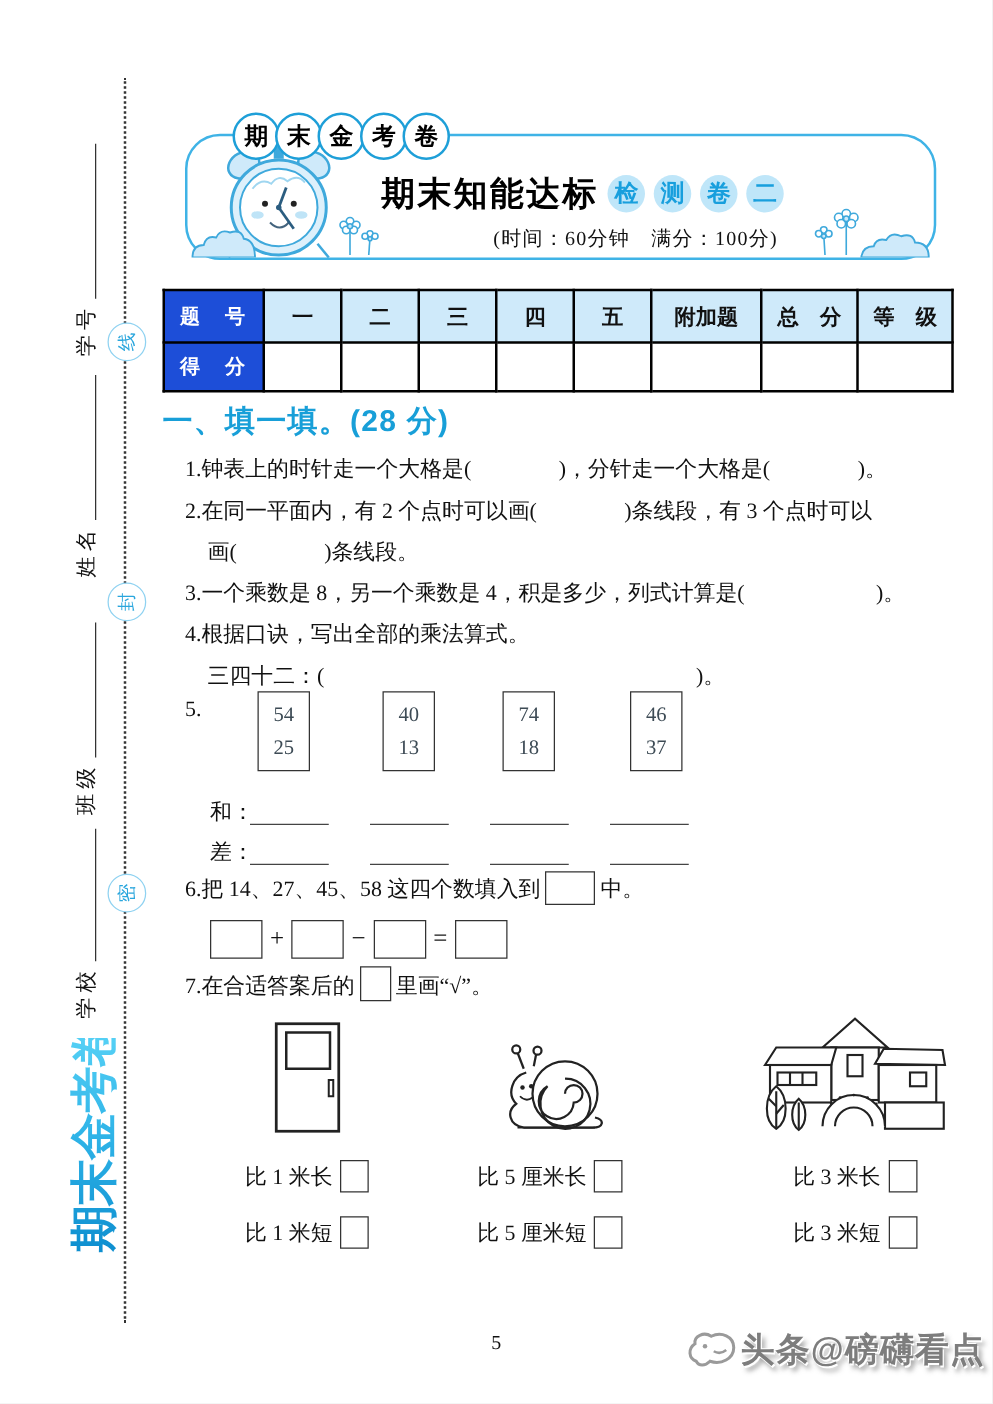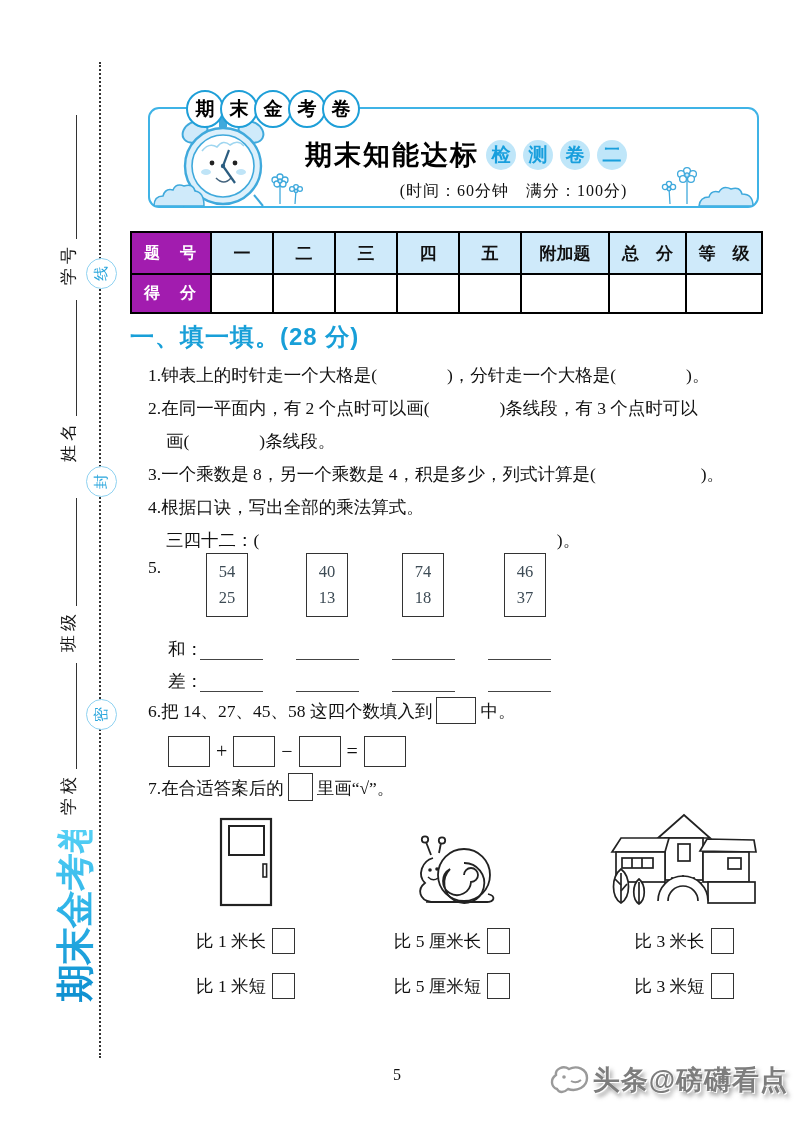--- a/index.html
+++ b/index.html
@@ -22,21 +22,21 @@
              font-family:"Liberation Sans",sans-serif;}
   #seal-xian{top:258px;} #seal-feng{top:466px;} #seal-mi{top:699px;}
   .brand-vert{position:absolute;left:50px;top:1002px;width:172px;height:48px;
       transform:rotate(-90deg);transform-origin:0 0;
       font-family:"Liberation Sans",sans-serif;font-weight:bold;font-size:38px;letter-spacing:-1px;
       background:linear-gradient(90deg,#0d8ecf,#2fb4e8 55%,#55d0f5);
       -webkit-background-clip:text;background-clip:text;color:transparent;white-space:nowrap;}
 
   
   .hbox{position:absolute;left:148px;top:107px;width:597px;height:97px;
-        border:2.5px solid #3fb3e6;border-radius:11px;padding-left:10px;}
+        border:2.5px solid #3fb3e6;border-radius:28px;}
   .badges{position:absolute;left:186px;top:90px;display:flex;z-index:3;}
   .badge{width:34px;height:34px;border:2px solid #1e9fd8;border-radius:50%;background:#fff;
          margin-right:-4px;display:flex;align-items:center;justify-content:center;
          font-family:"Liberation Sans",sans-serif;font-weight:bold;font-size:19px;color:#000;}
   .titlerow{position:absolute;left:155px;top:28px;display:flex;align-items:center;gap:5px;}
   .htitle{font-family:"Liberation Sans",sans-serif;font-weight:bold;font-size:27px;
           letter-spacing:2px;color:#000;white-space:nowrap;}
   .tbadge{width:30px;height:30px;border-radius:50%;background:#bfe6f9;color:#189fdd;
           display:flex;align-items:center;justify-content:center;
           font-family:"Liberation Sans",sans-serif;font-weight:bold;font-size:19px;margin-left:2px;}
@@ -45,21 +45,21 @@
   .bush-l{position:absolute;left:2px;bottom:0;}
   .bush-r{position:absolute;right:2px;bottom:0;}
   .flowers-l{position:absolute;left:120px;bottom:2px;}
   .flowers-r{position:absolute;right:56px;bottom:2px;}
 
   
   .score{position:absolute;left:130px;top:231px;border-collapse:collapse;table-layout:fixed;}
   .score td{border:2px solid #000;text-align:center;padding:0;}
   .score tr:first-child td{height:40px;}
   .score tr:last-child td{height:37px;}
-  .td-key{background:#a21caf;color:#fff;font-family:"Liberation Sans",sans-serif;
+  .td-key{background:#1d4ed8;color:#fff;font-family:"Liberation Sans",sans-serif;
           font-weight:bold;font-size:16px;letter-spacing:2px;}
   .td-num{background:#cfeafa;font-weight:bold;font-size:17px;}
 
   
   .content{position:absolute;left:130px;top:321px;width:642px;font-size:17.5px;}
   .sec{color:#189fd8;font-weight:bold;font-size:24px;font-family:"Liberation Sans",sans-serif;
        letter-spacing:1px;margin:0 0 6px 0;}
   .q{line-height:33px;padding-left:18px;}
   .q.cont{padding-left:36px;}
   .q5{position:relative;height:142px;margin-top:-4px;}
@@ -72,21 +72,21 @@
   .sline{position:absolute;width:63px;border-bottom:1.5px solid #444;height:0;}
   .eq{display:flex;align-items:center;gap:6px;height:38px;padding-left:38px;margin:4px 0 2px;}
   .ebox{width:40px;height:29px;border:1.5px solid #333;}
   .eop{font-size:20px;font-family:"Liberation Serif",serif;}
   .ibox{display:inline-block;width:38px;height:25px;border:1.5px solid #333;
         vertical-align:-7px;margin:0 4px;}
   .sbox{display:inline-block;width:23px;height:26px;border:1.5px solid #333;
         vertical-align:-7px;margin:0 4px;}
   .figs{position:relative;height:184px;margin-top:6px;}
   .fg{position:absolute;top:0;display:flex;flex-direction:column;align-items:center;}
-  #fg-door{left:28px;width:175px;} #fg-snail{left:226px;width:192px;justify-content:flex-end;} #fg-house{left:448px;width:212px;}
+  #fg-door{left:28px;width:175px;} #fg-snail{left:214px;width:192px;justify-content:flex-end;} #fg-house{left:448px;width:212px;}
   .imgwrap{height:96px;display:flex;align-items:flex-end;justify-content:center;}
   .orow{display:flex;align-items:center;margin-top:21px;font-size:17.5px;white-space:nowrap;}
   .orow .cb{width:21px;height:24px;border:1.5px solid #333;margin-left:6px;}
   .orow+.orow{margin-top:19px;}
 
   
   .pagenum{position:absolute;left:0;right:0;top:1066px;text-align:center;font-size:16px;}
   .wm{position:absolute;right:6px;top:1062px;display:flex;align-items:center;gap:2px;
       font-family:"Liberation Sans",sans-serif;font-weight:bold;font-size:27px;color:#7d7d7d;
       letter-spacing:1px;

